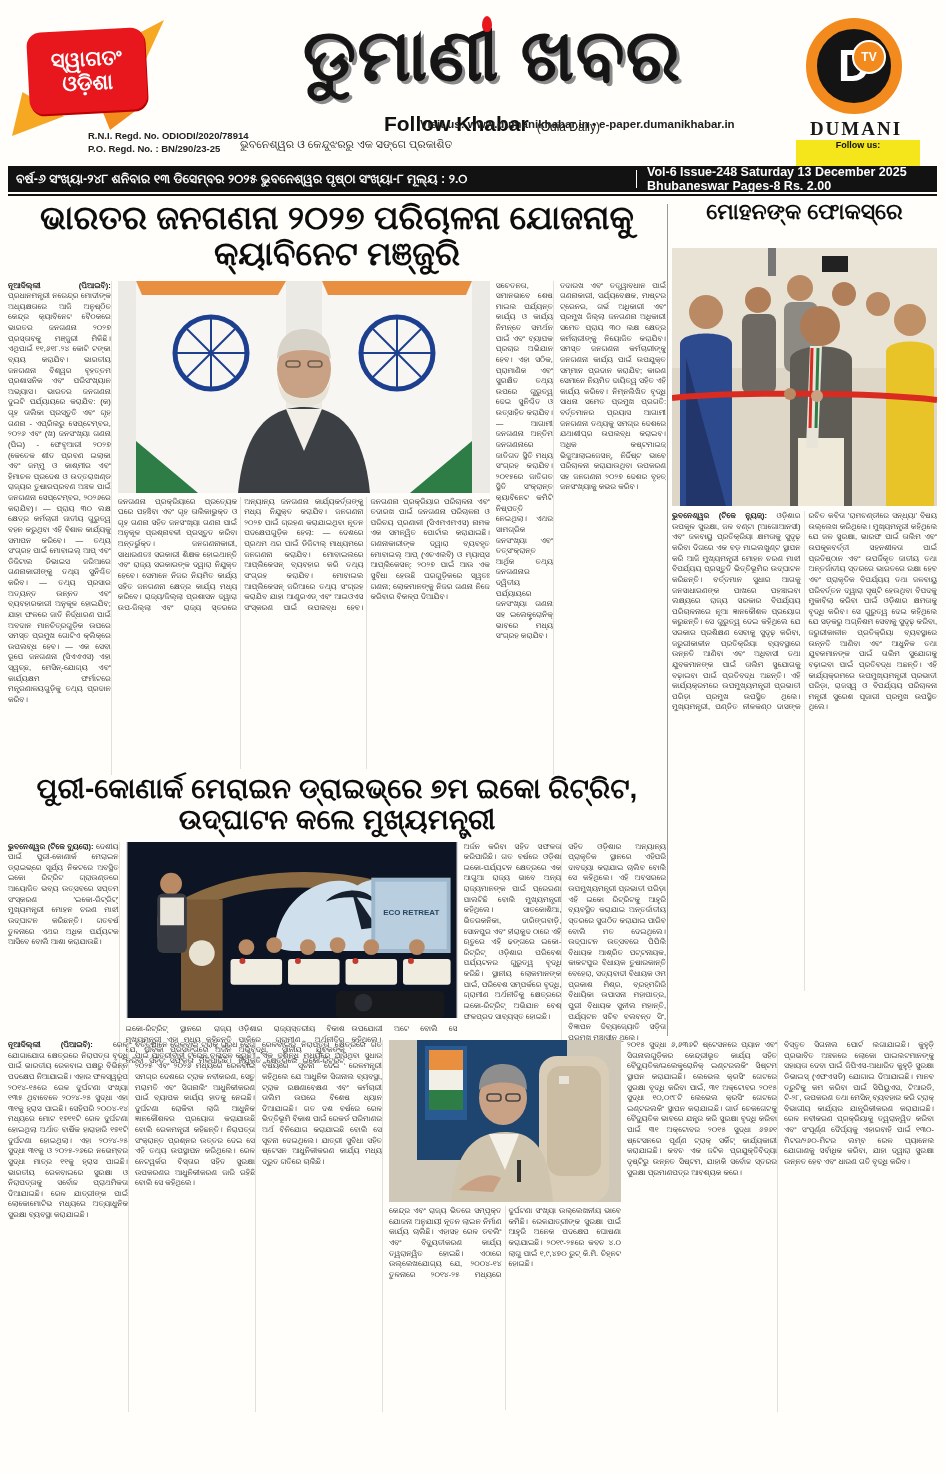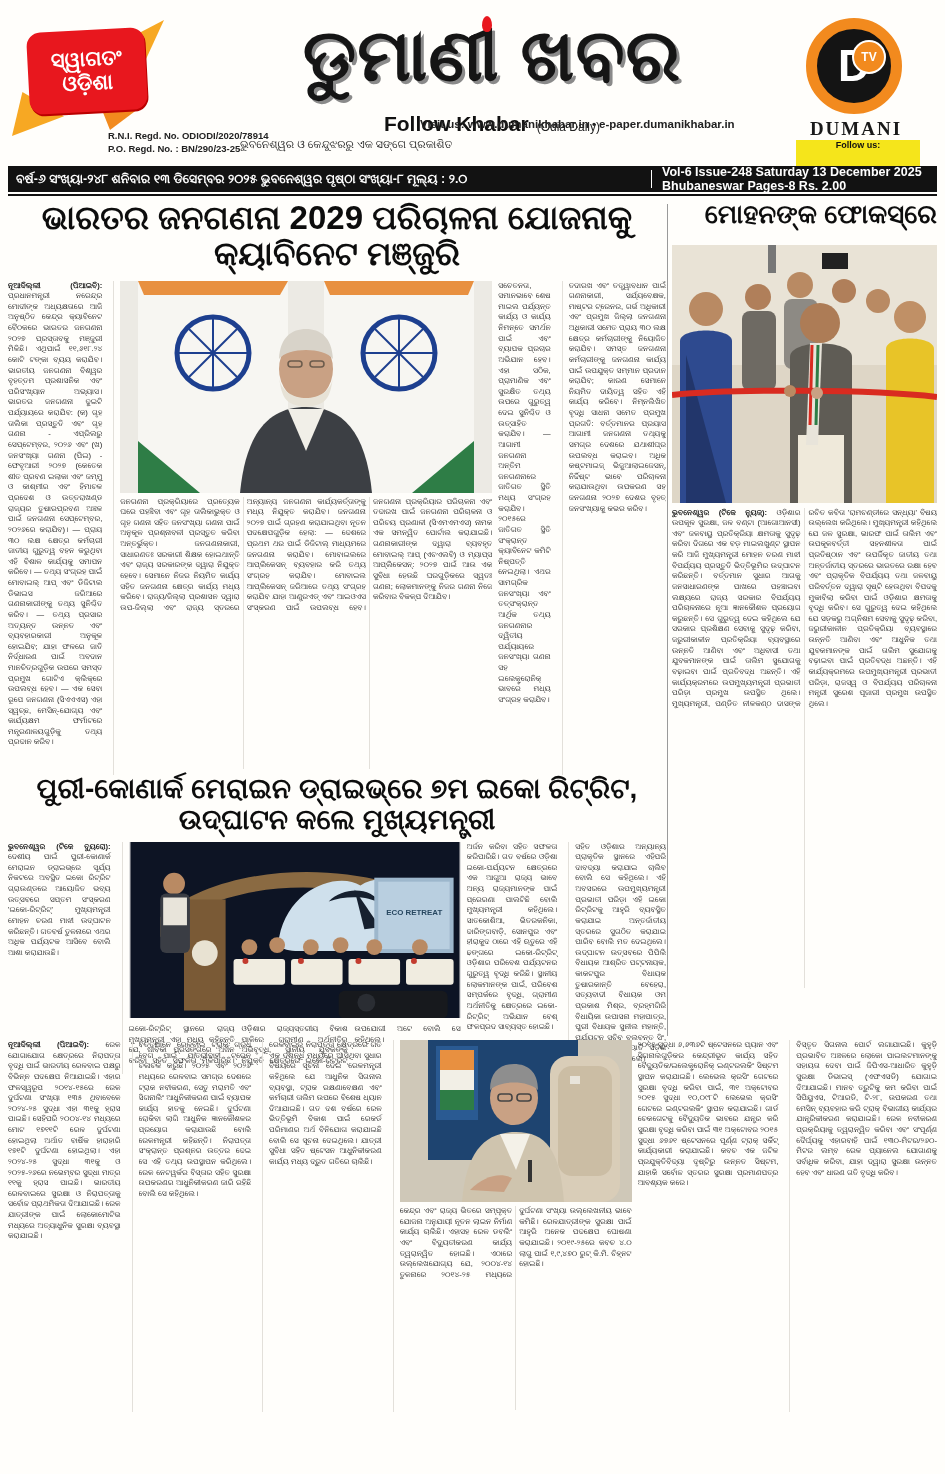--- a/index.html
+++ b/index.html
@@ -7,21 +7,21 @@
         font-family:"Liberation Sans",sans-serif;color:#1a1a1a;overflow:hidden;}
   
   .badge{position:absolute;left:28px;top:30px;width:118px;height:82px;background:#e8171e;
          border-radius:14px;transform:rotate(-3deg);display:flex;flex-direction:column;
          align-items:center;justify-content:center;color:#fff;font-weight:bold;font-size:21px;
          line-height:1.15;z-index:3;box-shadow:1px 2px 0 #b00;}
   .flame{position:absolute;background:#f7a823;z-index:2;}
   .flame.f1{left:118px;top:20px;width:46px;height:40px;clip-path:polygon(0 60%,100% 0,60% 100%);}
   .flame.f2{left:12px;top:92px;width:52px;height:44px;clip-path:polygon(0 100%,20% 0,100% 55%);}
   .flame.f3{left:98px;top:100px;width:40px;height:30px;background:#f28a1e;clip-path:polygon(0 0,100% 30%,30% 100%);}
-  .regd{position:absolute;left:108px;top:130px;font-size:9.5px;font-weight:bold;color:#222;line-height:1.35;z-index:4;}
+  .regd{position:absolute;left:88px;top:130px;font-size:9.5px;font-weight:bold;color:#222;line-height:1.35;z-index:4;}
   .mast-title{position:absolute;left:212px;top:14px;width:560px;text-align:center;font-size:72px;
               font-weight:900;color:#151515;letter-spacing:1px;
               text-shadow:3px 3px 0 #8a8a8a;z-index:2;white-space:nowrap;}
   .diya{position:absolute;left:482px;top:16px;width:10px;height:16px;background:#e8171e;
         border-radius:50% 50% 50% 50%/60% 60% 40% 40%;z-index:3;}
   .mast-sub{position:absolute;left:212px;top:112px;width:560px;display:flex;justify-content:center;
             align-items:baseline;gap:8px;z-index:2;}
   .mast-sub .en{font-size:21px;font-weight:bold;color:#111;}
   .mast-sub .od{font-size:12px;font-weight:normal;color:#222;}
   .visit{position:absolute;left:420px;top:118px;width:400px;font-size:11.5px;font-weight:bold;color:#222;z-index:2;}
@@ -42,37 +42,37 @@
       display:flex;align-items:center;justify-content:center;border-radius:2px;}
   .yt{display:flex;align-items:center;gap:1px;font-size:10px;font-weight:bold;color:#111;}
   .yt .tube{background:#d7141a;color:#fff;border-radius:3px;padding:0 2px;}
   .tw{width:16px;height:16px;background:#2aa3ef;color:#fff;font-size:10px;display:flex;
       align-items:center;justify-content:center;border-radius:2px;}
   
   .infobar{position:absolute;left:8px;top:166px;width:929px;height:26px;background:#121212;color:#fff;
            display:flex;align-items:center;font-size:12.5px;font-weight:bold;z-index:5;}
   .infobar .od{flex:1;padding-left:8px;}
   .infobar .sep{width:1px;height:18px;background:#fff;margin:0 10px;}
-  .infobar .en{width:270px;padding-right:5px;}
+  .infobar .en{width:270px;padding-right:20px;}
   .rule-under{position:absolute;left:8px;top:194px;width:929px;height:2px;background:#111;}
   
   .headline{font-weight:900;color:#0d0d0d;text-align:center;line-height:1.1;}
   .byl{font-weight:bold;}
   .coltxt{font-size:7.6px;line-height:1.4;text-align:justify;color:#1b1b1b;overflow:hidden;}
   .vsep{position:absolute;background:#9a9a9a;width:1px;}
-  .col{border-right:1px solid #e3e0da;padding-right:11px;}
+  .col{border-right:1px solid #e3e0da;padding-right:0;}
   .col:last-child{border-right:none;}
   #art-census{position:absolute;left:8px;top:198px;width:658px;height:552px;}
   #art-census .headline{font-size:33px;margin:2px 0 8px 0;}
   .crow{display:flex;gap:6px;height:494px;}
   .c-col{overflow:hidden;}
   .midblock{width:372px;display:flex;flex-direction:column;gap:4px;}
   .midcols{column-count:3;column-gap:7px;column-rule:1px solid #e3e0da;height:272px;overflow:hidden;}
   #art-mohan{position:absolute;left:672px;top:200px;width:265px;height:836px;}
-  #art-mohan .headline{font-size:26px;margin:0 0 16px 0;text-align:right;}
+  #art-mohan .headline{font-size:22px;margin:0 0 24px 0;}
   .mo-cols{column-count:2;column-gap:8px;column-rule:1px solid #e3e0da;height:480px;overflow:hidden;margin-top:5px;}
   #art-eco{position:absolute;left:8px;top:756px;width:658px;height:280px;}
   #art-eco .headline{font-size:28px;margin:18px 0 6px 0;}
   .erow{display:flex;gap:6px;height:232px;}
   .ecomid{width:332px;display:flex;flex-direction:column;gap:6px;}
   .ecound{column-count:3;column-gap:7px;height:50px;overflow:hidden;}
   #art-rail{position:absolute;left:8px;top:1040px;width:929px;height:428px;}
   .rail-head{display:flex;align-items:center;gap:14px;margin:2px 0 8px 0;}
   .rail-head .line{flex:1;height:3px;background:#111;}
   .rail-head .headline{font-size:34px;white-space:nowrap;}
@@ -125,21 +125,21 @@
   </div>
 
   <div class="infobar">
     <span class="od">ବର୍ଷ-୬  ସଂଖ୍ୟା-୨୪୮  ଶନିବାର ୧୩ ଡିସେମ୍ବର ୨୦୨୫ ଭୁବନେଶ୍ୱର ପୃଷ୍ଠା ସଂଖ୍ୟା-୮ ମୂଲ୍ୟ : ୨.୦</span>
     <span class="sep"></span>
     <span class="en">Vol-6  Issue-248  Saturday 13 December 2025  Bhubaneswar  Pages-8  Rs. 2.00</span>
   </div>
   <div class="rule-under"></div>
 
   <div id="art-census">
-    <div class="headline">ଭାରତର ଜନଗଣନା 2029 ପରିଚାଳନା ଯୋଜନାକୁ କ୍ୟାବିନେଟ ମଞ୍ଜୁରି</div>
+    <div class="headline">ଭାରତର ଜନଗଣନା ୨୦୨୭ ପରିଚାଳନା ଯୋଜନାକୁ କ୍ୟାବିନେଟ ମଞ୍ଜୁରି</div>
     <div class="crow">
       <div class="c-col col coltxt" style="width:126px;">
         <b class="byl">ନୂଆଦିଲ୍ଲୀ (ପିଆଇବି):</b>
         <span>ପ୍ରଧାନମନ୍ତ୍ରୀ ନରେନ୍ଦ୍ର ମୋଦୀଙ୍କ ଅଧ୍ୟକ୍ଷତାରେ ଆଜି ଅନୁଷ୍ଠିତ କେନ୍ଦ୍ର କ୍ୟାବିନେଟ ବୈଠକରେ ଭାରତର ଜନଗଣନା ୨୦୨୭ ପ୍ରସ୍ତାବକୁ ମଞ୍ଜୁରୀ ମିଳିଛି। ଏଥିପାଇଁ ୧୧,୬୧୮.୨୪ କୋଟି ଟଙ୍କା ବ୍ୟୟ କରାଯିବ। ଭାରତୀୟ ଜନଗଣନା ବିଶ୍ୱର ବୃହତ୍ତମ ପ୍ରଶାସନିକ ଏବଂ ପରିସଂଖ୍ୟାନ ଅଭ୍ୟାସ। ଭାରତର ଜନଗଣନା ଦୁଇଟି ପର୍ଯ୍ୟାୟରେ କରାଯିବ: (କ) ଗୃହ ତାଲିକା ପ୍ରସ୍ତୁତି ଏବଂ ଗୃହ ଗଣନା - ଏପ୍ରିଲରୁ ସେପ୍ଟେମ୍ବର, ୨୦୨୬ ଏବଂ (ଖ) ଜନସଂଖ୍ୟା ଗଣନା (ପିଇ) - ଫେବୃଆରୀ ୨୦୨୭ (କେତେକ ଶୀତ ପ୍ରବଣ ଇଲାକା ଏବଂ ଜମ୍ମୁ ଓ କାଶ୍ମୀର ଏବଂ ହିମାଚଳ ପ୍ରଦେଶ ଓ ଉତ୍ତରାଖଣ୍ଡ ରାଜ୍ୟର ତୁଷାରପ୍ରବଣ ଅଞ୍ଚଳ ପାଇଁ ଜନଗଣନା ସେପ୍ଟେମ୍ବର, ୨୦୨୬ରେ କରାଯିବ)। — ପ୍ରାୟ ୩୦ ଲକ୍ଷ କ୍ଷେତ୍ର କର୍ମଚାରୀ ଜାତୀୟ ଗୁରୁତ୍ୱ ବହନ କରୁଥିବା ଏହି ବିଶାଳ କାର୍ଯ୍ୟକୁ ସମାପନ କରିବେ। — ତଥ୍ୟ ସଂଗ୍ରହ ପାଇଁ ମୋବାଇଲ୍ ଆପ୍ ଏବଂ ଡିଜିଟାଲ ଡିଭାଇସ ଜରିଆରେ ଗଣନାକାରୀଙ୍କୁ ତଥ୍ୟ ସୁନିଶ୍ଚିତ କରିବ। — ତଥ୍ୟ ପ୍ରସାର ଅତ୍ୟନ୍ତ ଉନ୍ନତ ଏବଂ ବ୍ୟବହାରକାରୀ ଅନୁକୂଳ ହୋଇଯିବ; ଯାହା ଫଳରେ ଜାତି ନିର୍ଦ୍ଧାରଣ ପାଇଁ ଅବଦାନ ମାନଚିତ୍ରଗୁଡ଼ିକ ଉପରେ ସମସ୍ତ ପ୍ରମୁଖ ଗୋଟିଏ କ୍ଲିକ୍‌ରେ ଉପଲବ୍ଧ ହେବ। — ଏକ ସେବା ରୂପେ ଜନଗଣନା (ସିଏଏଏସ) ଏହା ସ୍ୱଚ୍ଛ, ମେସିନ୍-ଯୋଗ୍ୟ ଏବଂ କାର୍ଯ୍ୟକ୍ଷମ ଫର୍ମାଟରେ ମନ୍ତ୍ରଣାଳୟଗୁଡ଼ିକୁ ତଥ୍ୟ ପ୍ରଦାନ କରିବ।</span>
       </div>
       <div class="midblock">
 
         <svg class="photo" width="372" height="212" viewBox="0 0 372 212">
           <rect width="372" height="212" fill="#eceae4"></rect>
           <rect x="18" y="0" width="150" height="212" fill="#f7f6f2"></rect>

